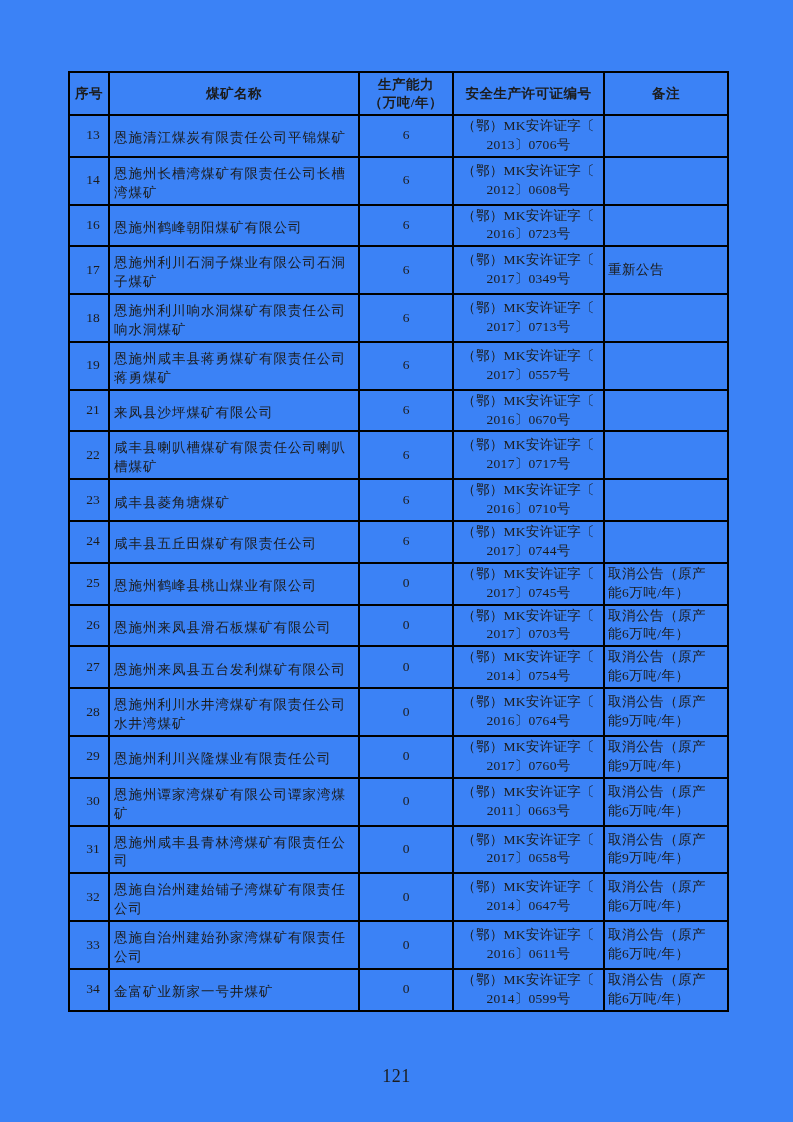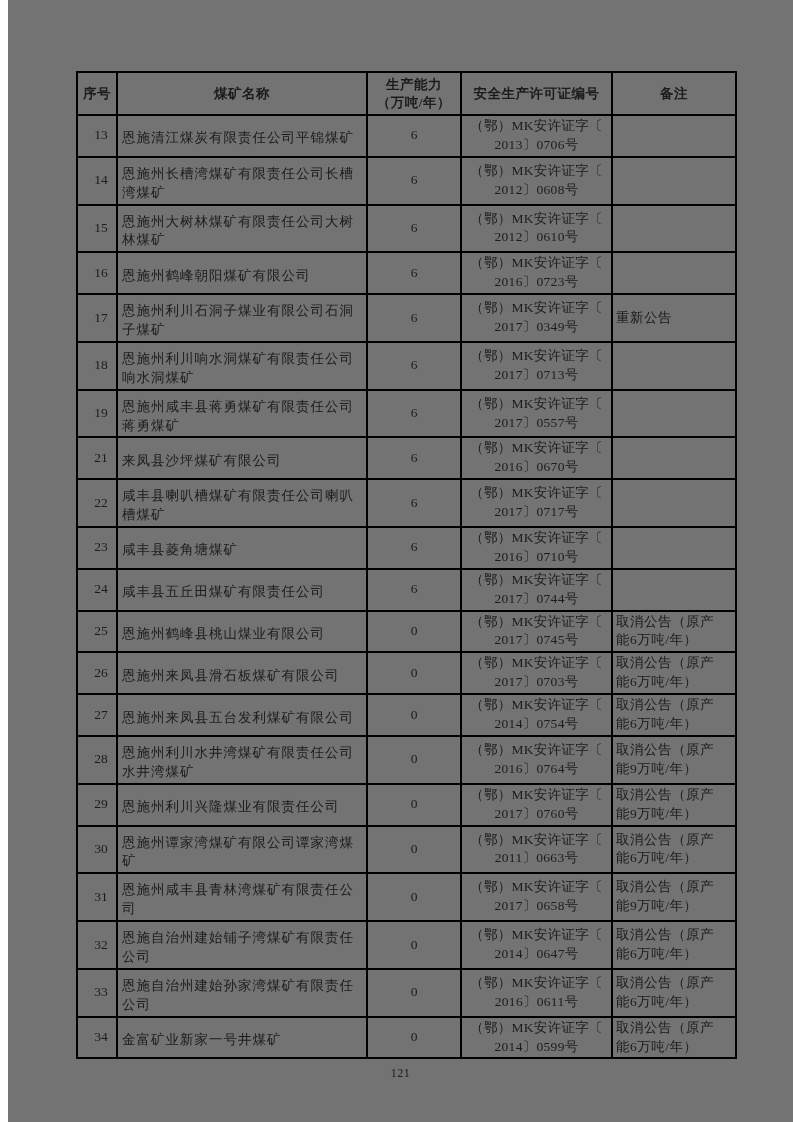--- a/index.html
+++ b/index.html
@@ -11,22 +11,21 @@
   body {
     width: 793px;
     height: 1122px;
     position: relative;
     font-family: "Liberation Serif", "DejaVu Serif", serif;
     color: #1c1c1c;
   }
   .page {
     position: absolute;
     inset: 0;
-    background: #737373;
-    margin-left: 8px;
+    background: #3b82f6;
   }
   table.doc-table {
     position: absolute;
     left: 68px;
     top: 71px;
     width: 659px;
     border-collapse: collapse;
     table-layout: fixed;
   }
   .doc-table th,
@@ -75,21 +74,21 @@
     text-align: left;
     white-space: pre-line;
     letter-spacing: 0.5px;
   }
   .page-number {
     position: absolute;
     top: 1066px;
     left: 0;
     width: 100%;
     text-align: center;
-    font-size: 12px;
+    font-size: 18px;
     letter-spacing: 0.5px;
   }
 </style>
 </head>
 <body>
 
 <div class="page">
 
   <table class="doc-table">
     <colgroup>
@@ -120,28 +119,20 @@
         </tr>
         <tr>
           <td class="cell-no">14</td>
           <td class="cell-mine-name">恩施州长槽湾煤矿有限责任公司长槽湾煤矿</td>
           <td class="cell-capacity">6</td>
           <td class="cell-license">（鄂）MK安许证字〔
 2012〕0608号</td>
           <td class="cell-remark"></td>
         </tr>
         <tr>
-          <td class="cell-no">15</td>
-          <td class="cell-mine-name">恩施州大树林煤矿有限责任公司大树林煤矿</td>
-          <td class="cell-capacity">6</td>
-          <td class="cell-license">（鄂）MK安许证字〔
-2012〕0610号</td>
-          <td class="cell-remark"></td>
-        </tr>
-        <tr>
           <td class="cell-no">16</td>
           <td class="cell-mine-name">恩施州鹤峰朝阳煤矿有限公司</td>
           <td class="cell-capacity">6</td>
           <td class="cell-license">（鄂）MK安许证字〔
 2016〕0723号</td>
           <td class="cell-remark"></td>
         </tr>
         <tr>
           <td class="cell-no">17</td>
           <td class="cell-mine-name">恩施州利川石洞子煤业有限公司石洞子煤矿</td>

